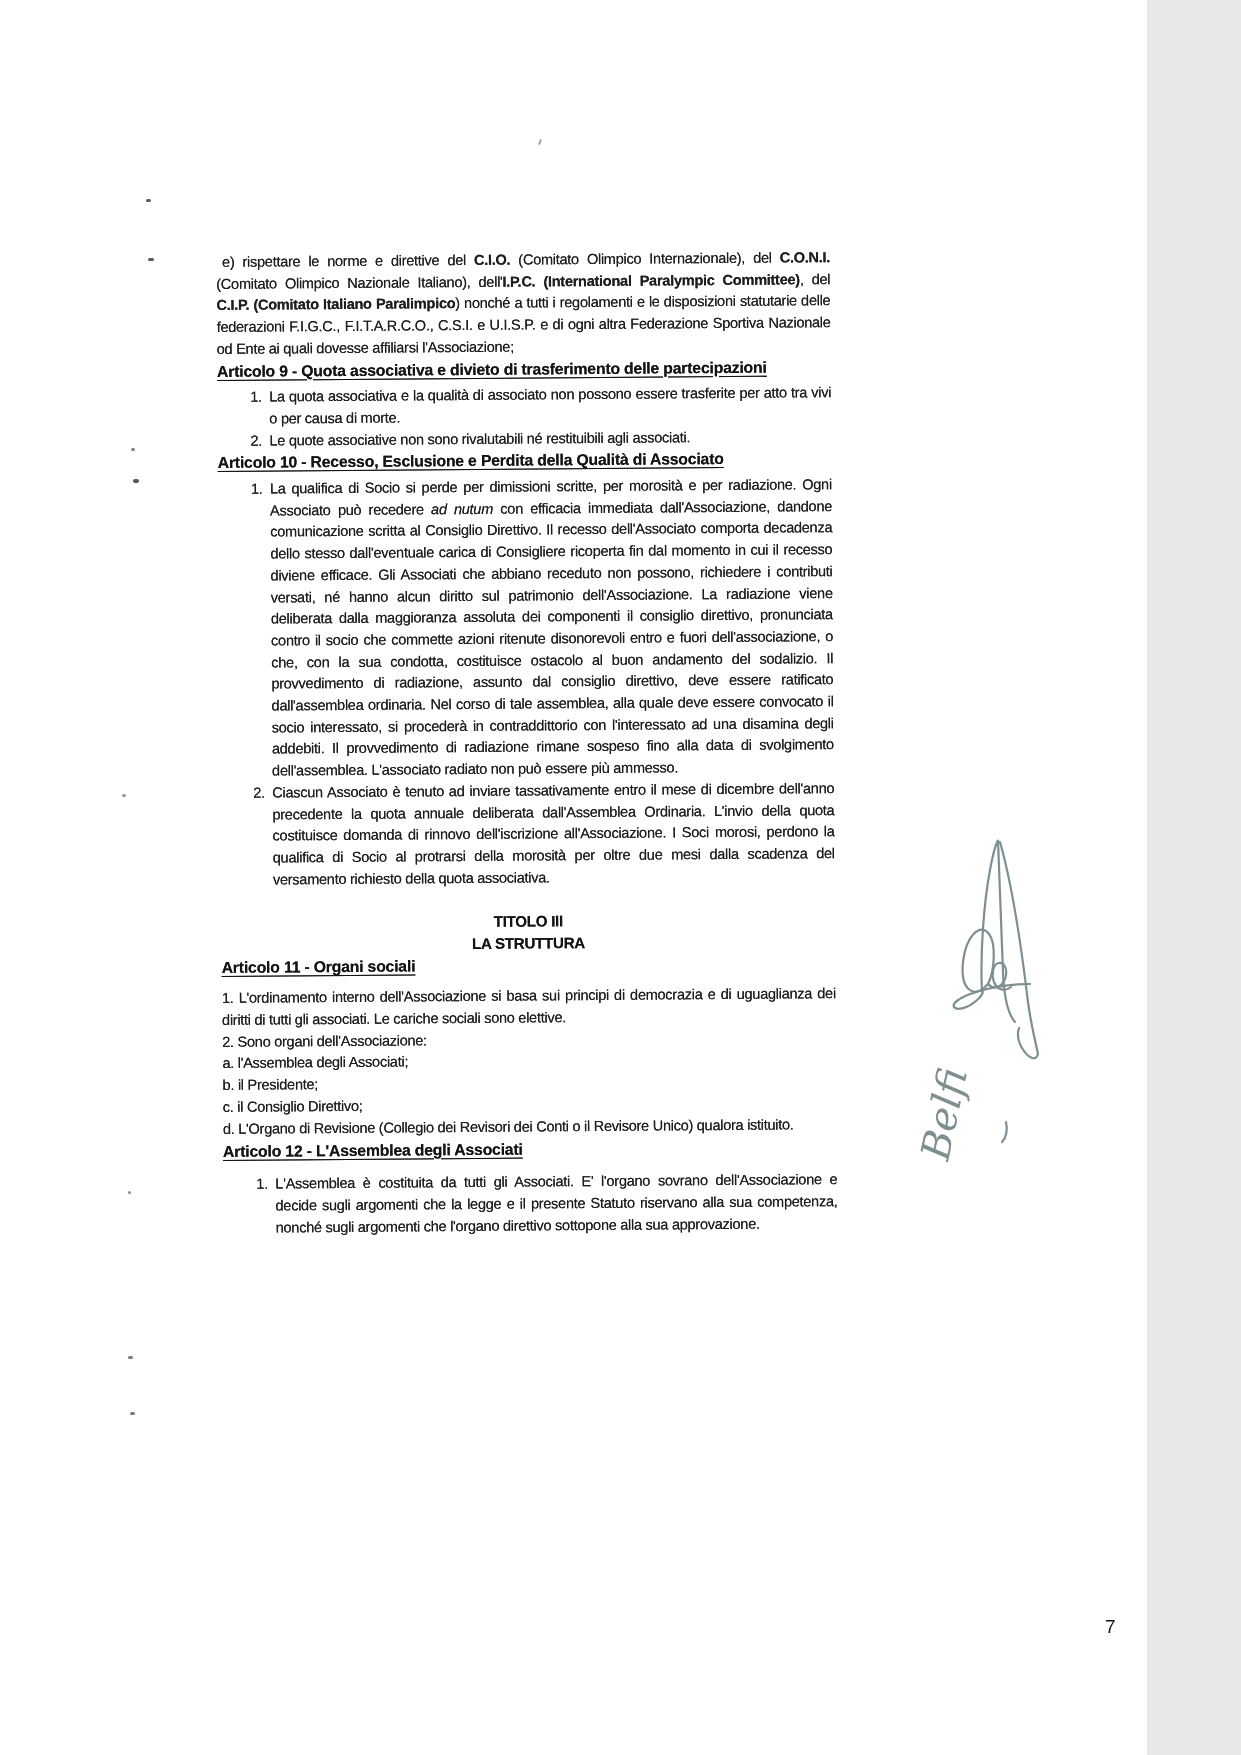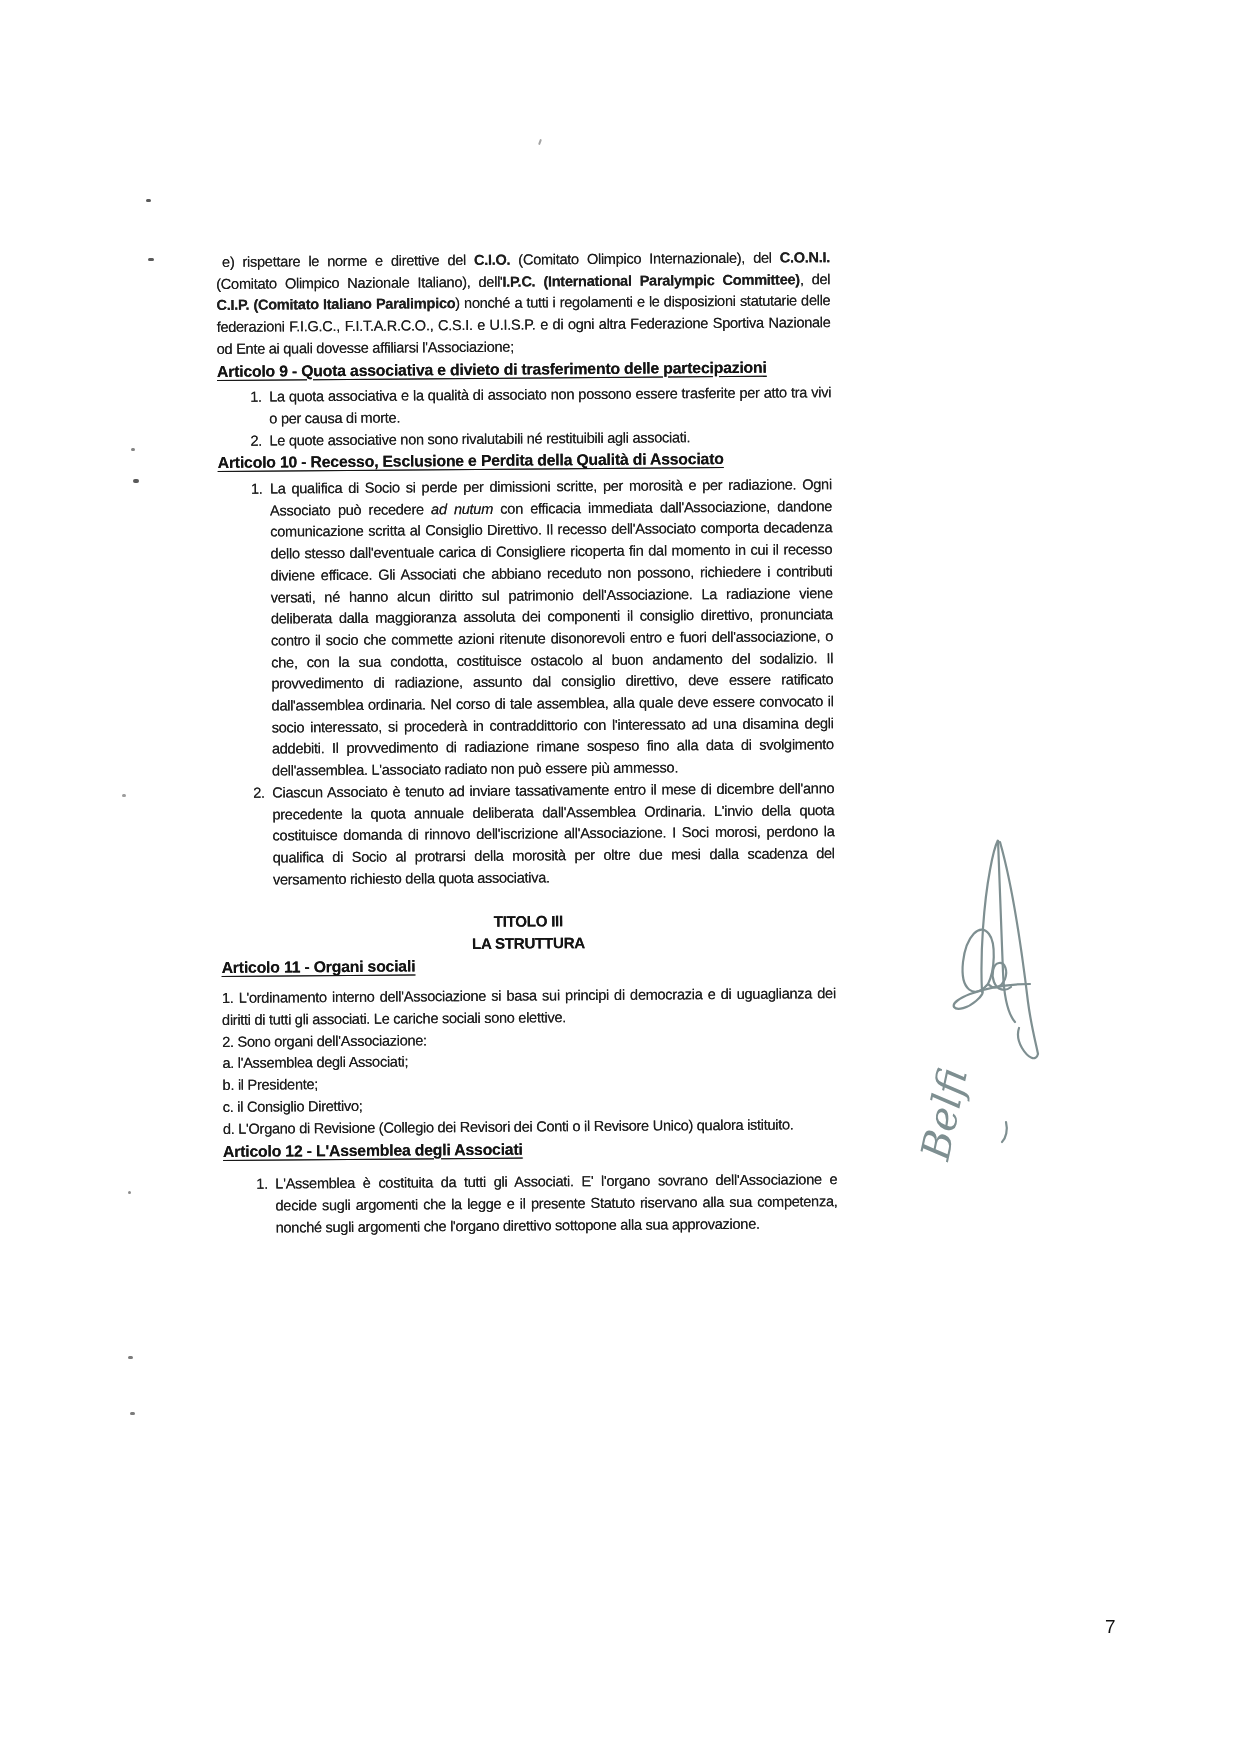--- a/index.html
+++ b/index.html
@@ -1,18 +1,18 @@
 <!DOCTYPE html>
 <html><head>
 <meta charset="utf-8">
 <style>
   html,body{margin:0;padding:0;background:#e8e8e8;}
   .page{
     position:relative;
-    width:1241px;height:1755px;
+    width:1147px;height:1755px;
     background:#ffffff;
     overflow:hidden;
     font-family:"Liberation Sans","DejaVu Sans",sans-serif;
     color:#1e1e1e;
   }
   .content{
     position:absolute;left:216px;top:252px;width:614px;
     transform:rotate(-0.45deg);
     transform-origin:top left;
     font-size:14.6px;

